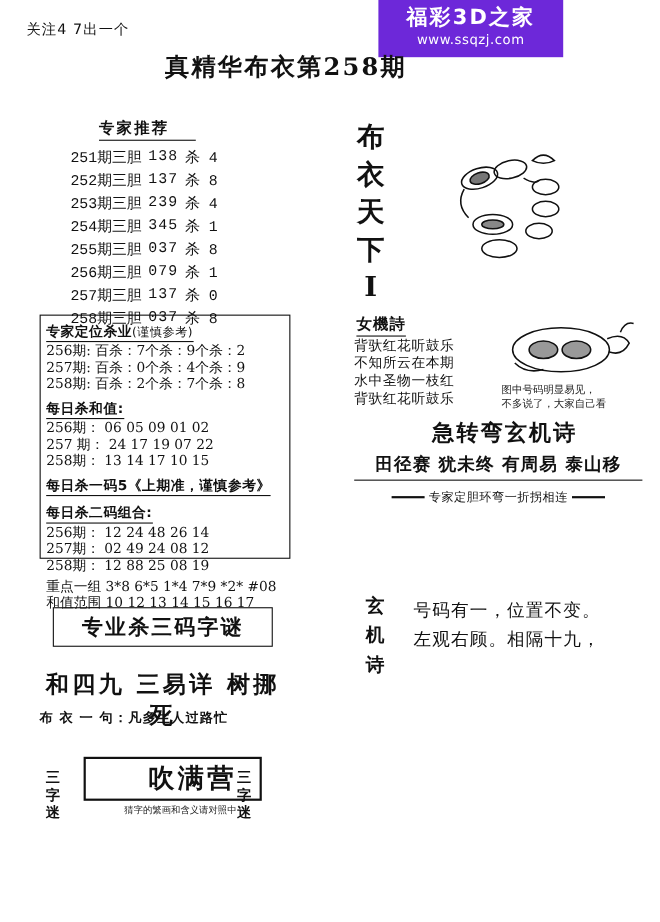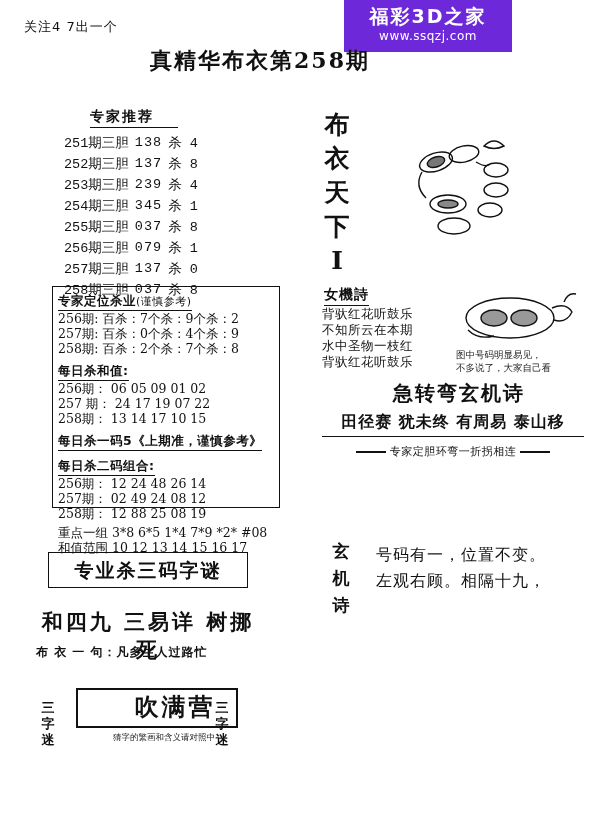--- a/index.html
+++ b/index.html
@@ -107,21 +107,21 @@
     font-size: 11px;
   }
   .rows {
     font-size: 12.5px;
     font-family: "DejaVu Serif", "Liberation Serif", serif;
     line-height: 15px;
     white-space: nowrap;
   }
   
   #kill-zone {
-    left: 52px;
+    left: 36px;
     top: 286px;
     width: 228px;
     height: 222px;
     border: 1px solid #111;
     padding: 3px 5px;
     position: absolute;
     box-sizing: border-box;
   }
   #kill-zone .grp { margin-bottom: 4px; }
   

